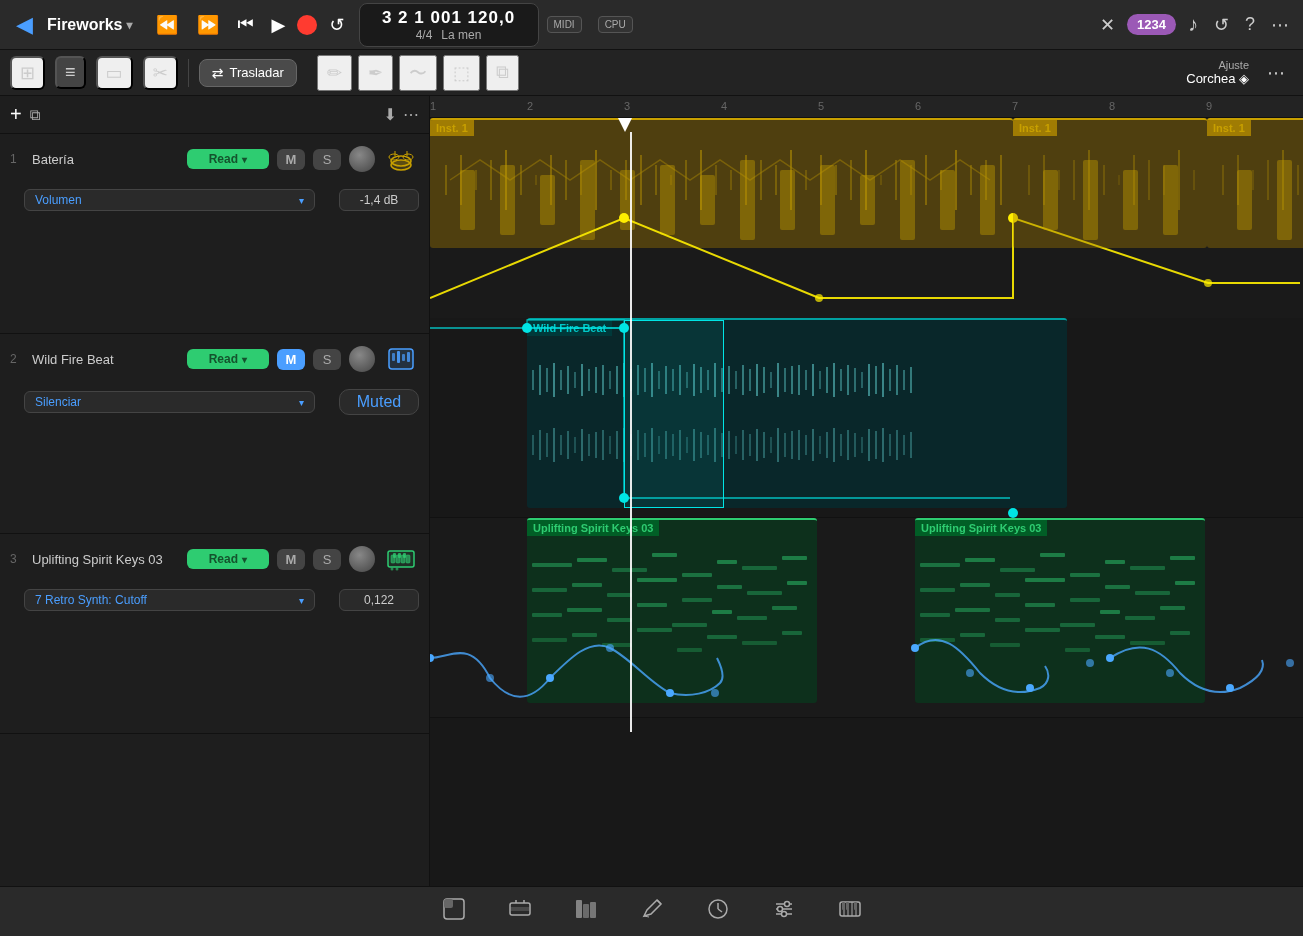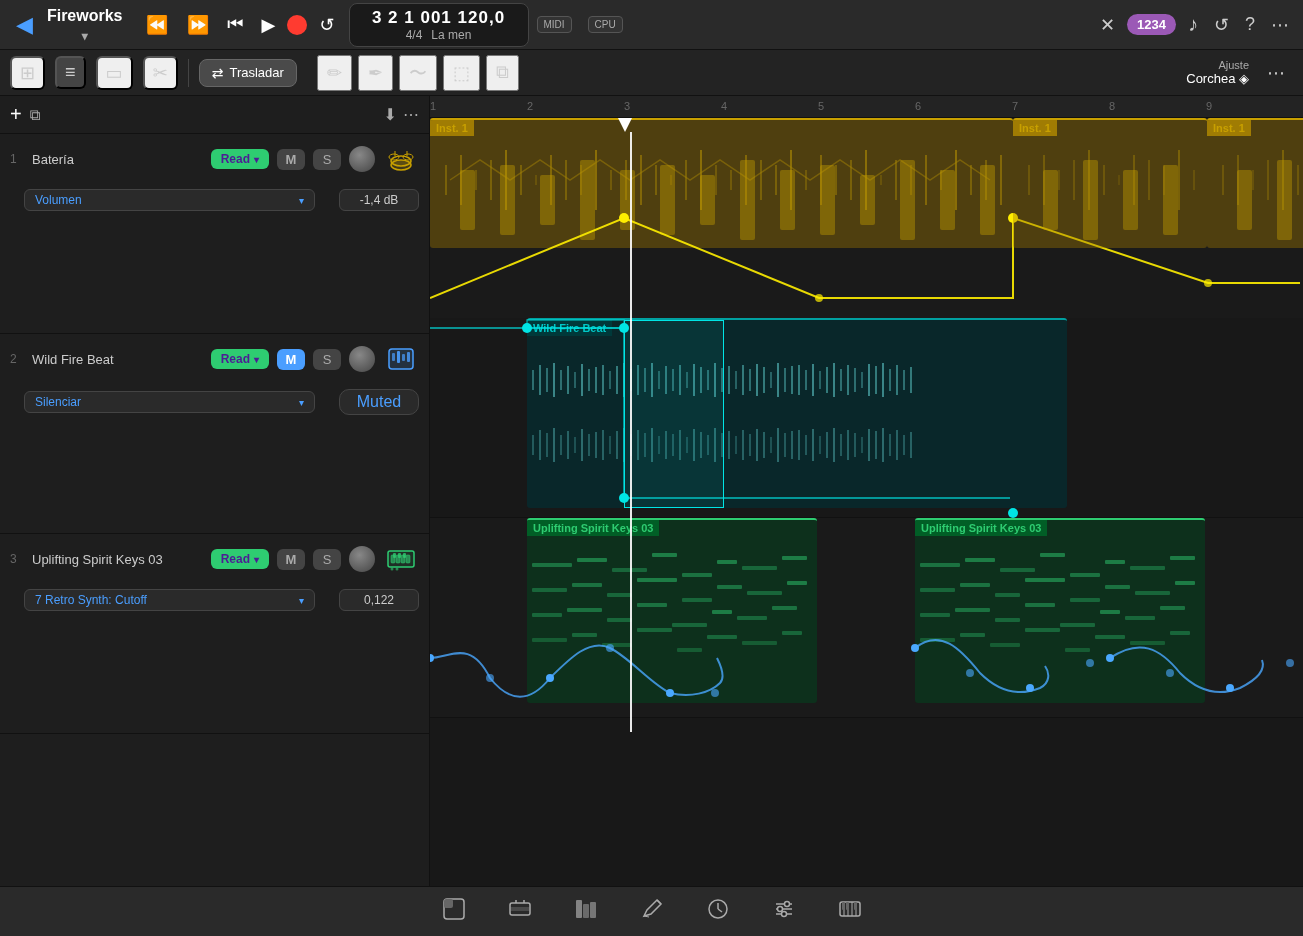--- a/index.html
+++ b/index.html
@@ -29,21 +29,20 @@
       cursor: pointer;
       padding: 0 6px;
     }
     .project-name {
       color: #fff;
       font-size: 16px;
       font-weight: 600;
       display: flex;
       align-items: center;
       gap: 4px;
-      flex-direction: column;
     }
     .project-name .chevron { color: #aaa; font-size: 12px; }
     .transport-controls {
       display: flex;
       align-items: center;
       gap: 6px;
       margin-left: 10px;
     }
     .transport-btn {
       color: #fff;
@@ -230,24 +229,24 @@
     }
     .track-name {
       color: #ccc;
       font-size: 13px;
       font-weight: 500;
       flex: 1;
     }
     .read-btn {
       background: #2ecc71;
       border-radius: 6px;
-      padding: 3px 10px;
+      padding: 3px 22px;
       font-size: 12px;
       font-weight: 600;
-      color: #4c1d95;
+      color: #14532d;
       cursor: pointer;
       display: flex;
       align-items: center;
       gap: 4px;
     }
     .m-btn {
       background: #4a9eff;
       border-radius: 6px;
       padding: 3px 8px;
       font-size: 13px;

